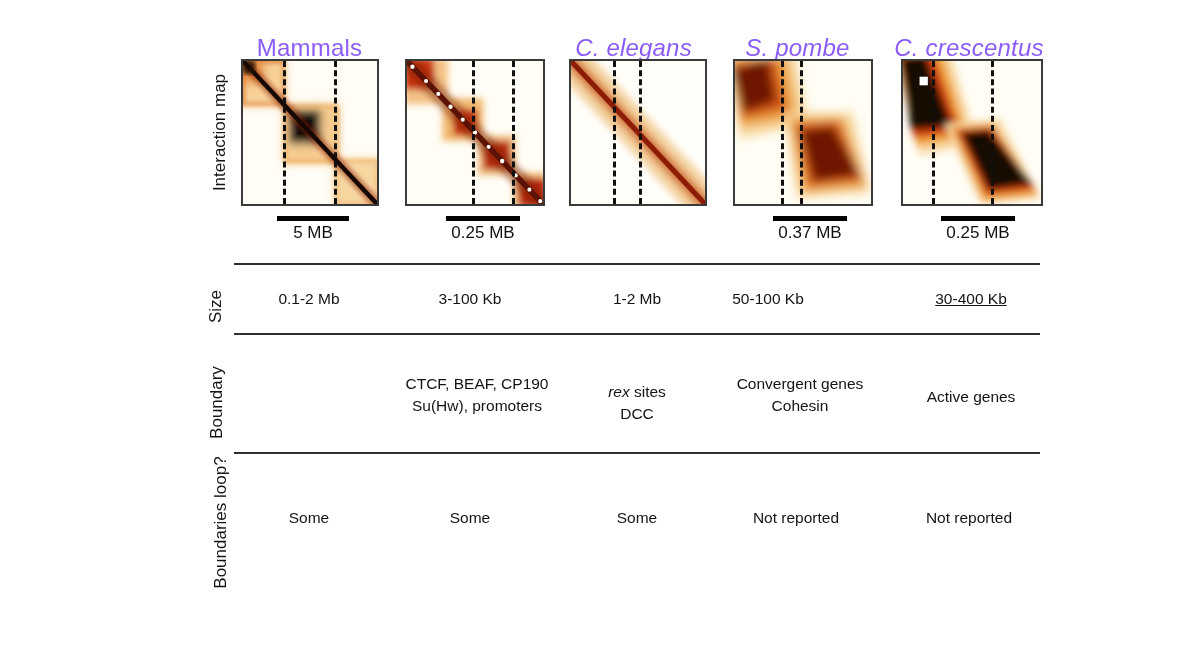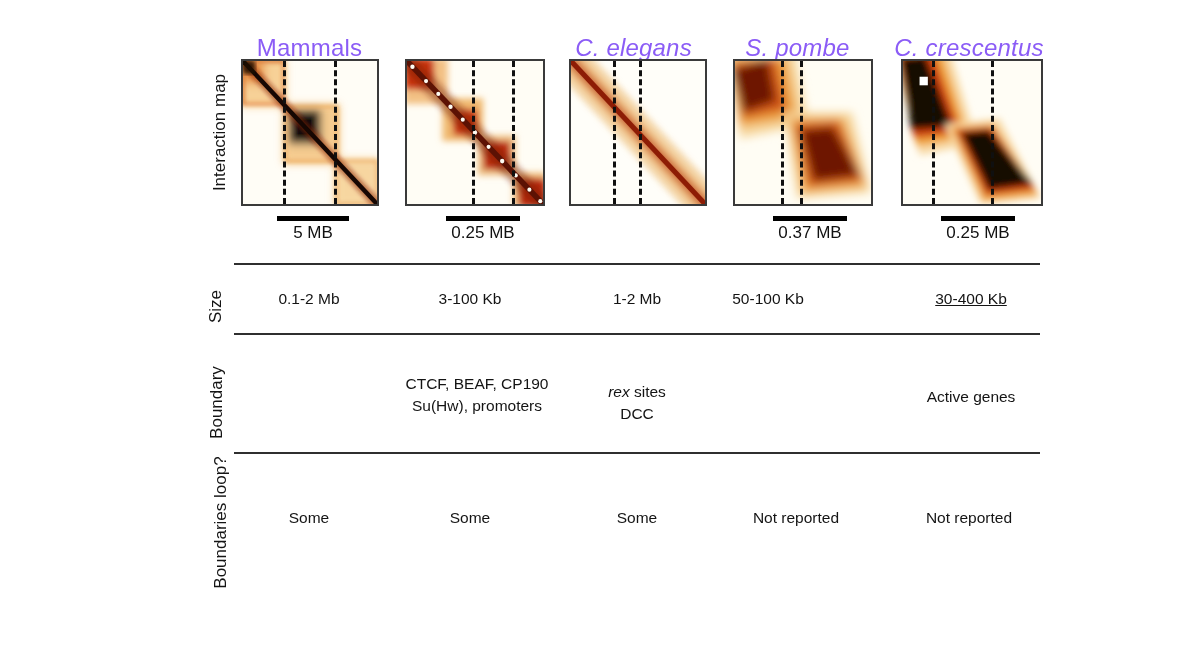--- a/index.html
+++ b/index.html
@@ -304,20 +304,22 @@
   <div class="cell" style="left:240px;top:288px;width:138px;">0.1-2 Mb</div>
   <div class="cell" style="left:400px;top:288px;width:140px;">3-100 Kb</div>
   <div class="cell" style="left:568px;top:288px;width:138px;">1-2 Mb</div>
   <div class="cell" style="left:698px;top:288px;width:140px;">50-100 Kb</div>
   <div class="cell" style="left:900px;top:288px;width:142px;text-decoration:underline;">30-400 Kb</div>
 
   <div class="cell" style="left:397px;top:373px;width:160px;">CTCF, BEAF, CP190
 Su(Hw), promoters</div>
   <div class="cell" style="left:568px;top:381px;width:138px;"><em>rex</em><span> sites
 DCC</span></div>
+  <div class="cell" style="left:722px;top:373px;width:156px;">Convergent genes
+Cohesin</div>
   <div class="cell" style="left:900px;top:386px;width:142px;">Active genes</div>
 
   <div class="cell" style="left:240px;top:507px;width:138px;">Some</div>
   <div class="cell" style="left:400px;top:507px;width:140px;">Some</div>
   <div class="cell" style="left:568px;top:507px;width:138px;">Some</div>
   <div class="cell" style="left:726px;top:507px;width:140px;">Not reported</div>
   <div class="cell" style="left:898px;top:507px;width:142px;">Not reported</div>
 
 
 </div>

